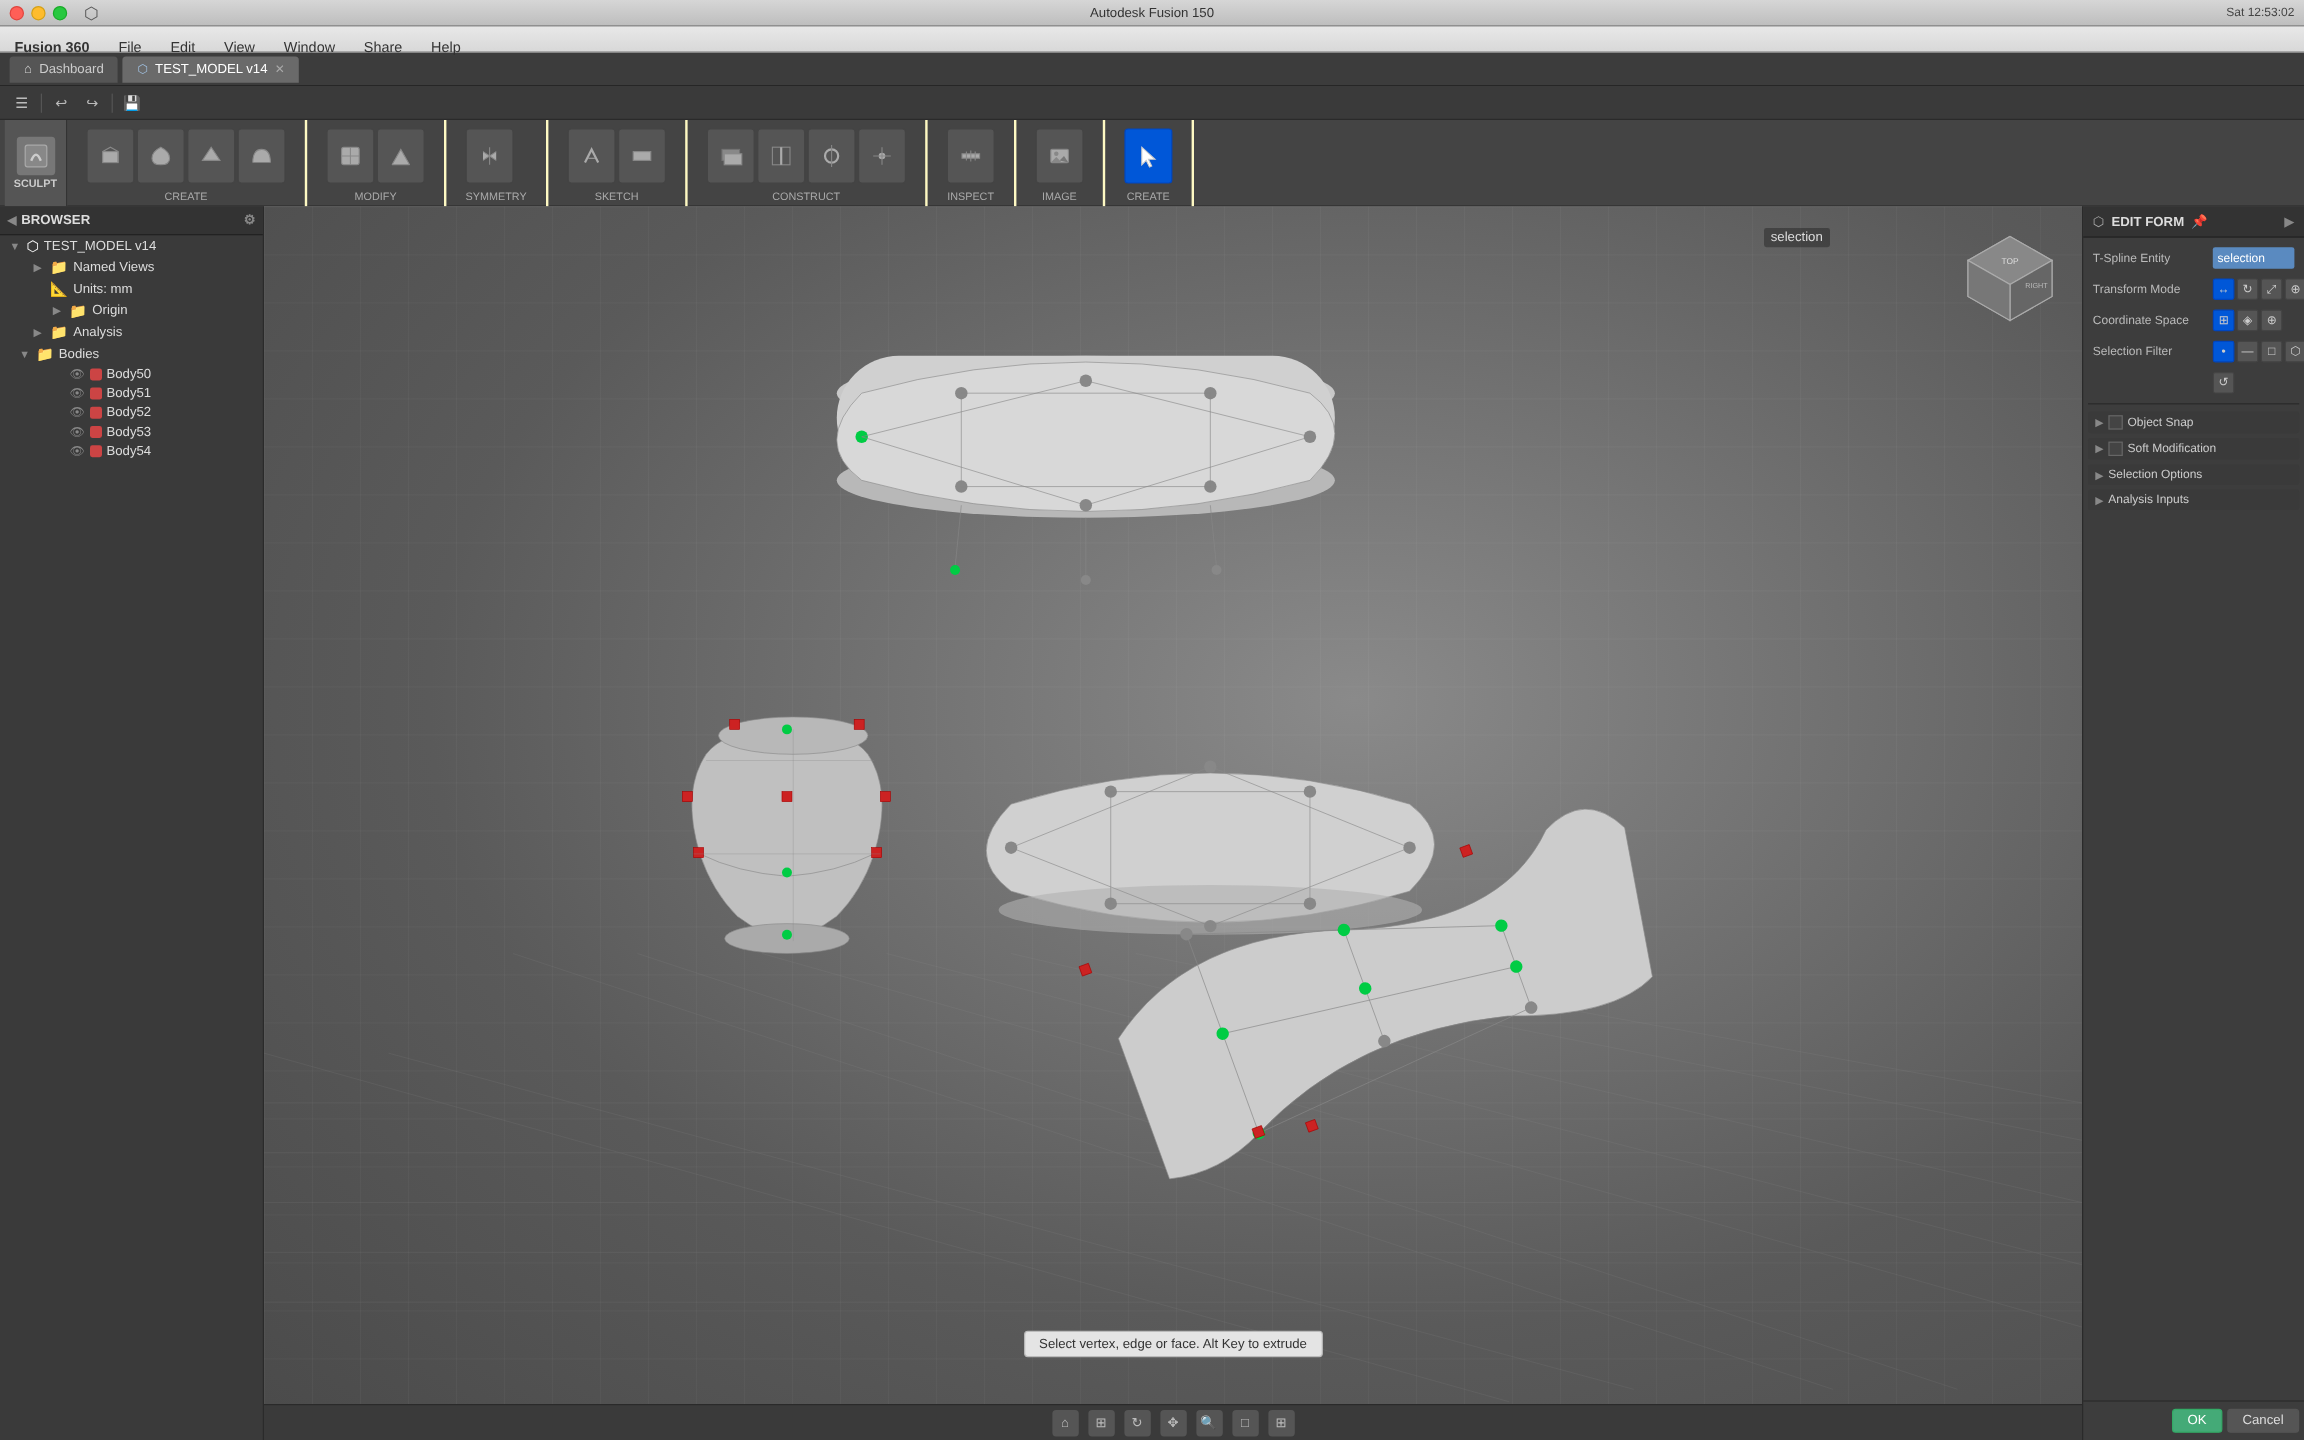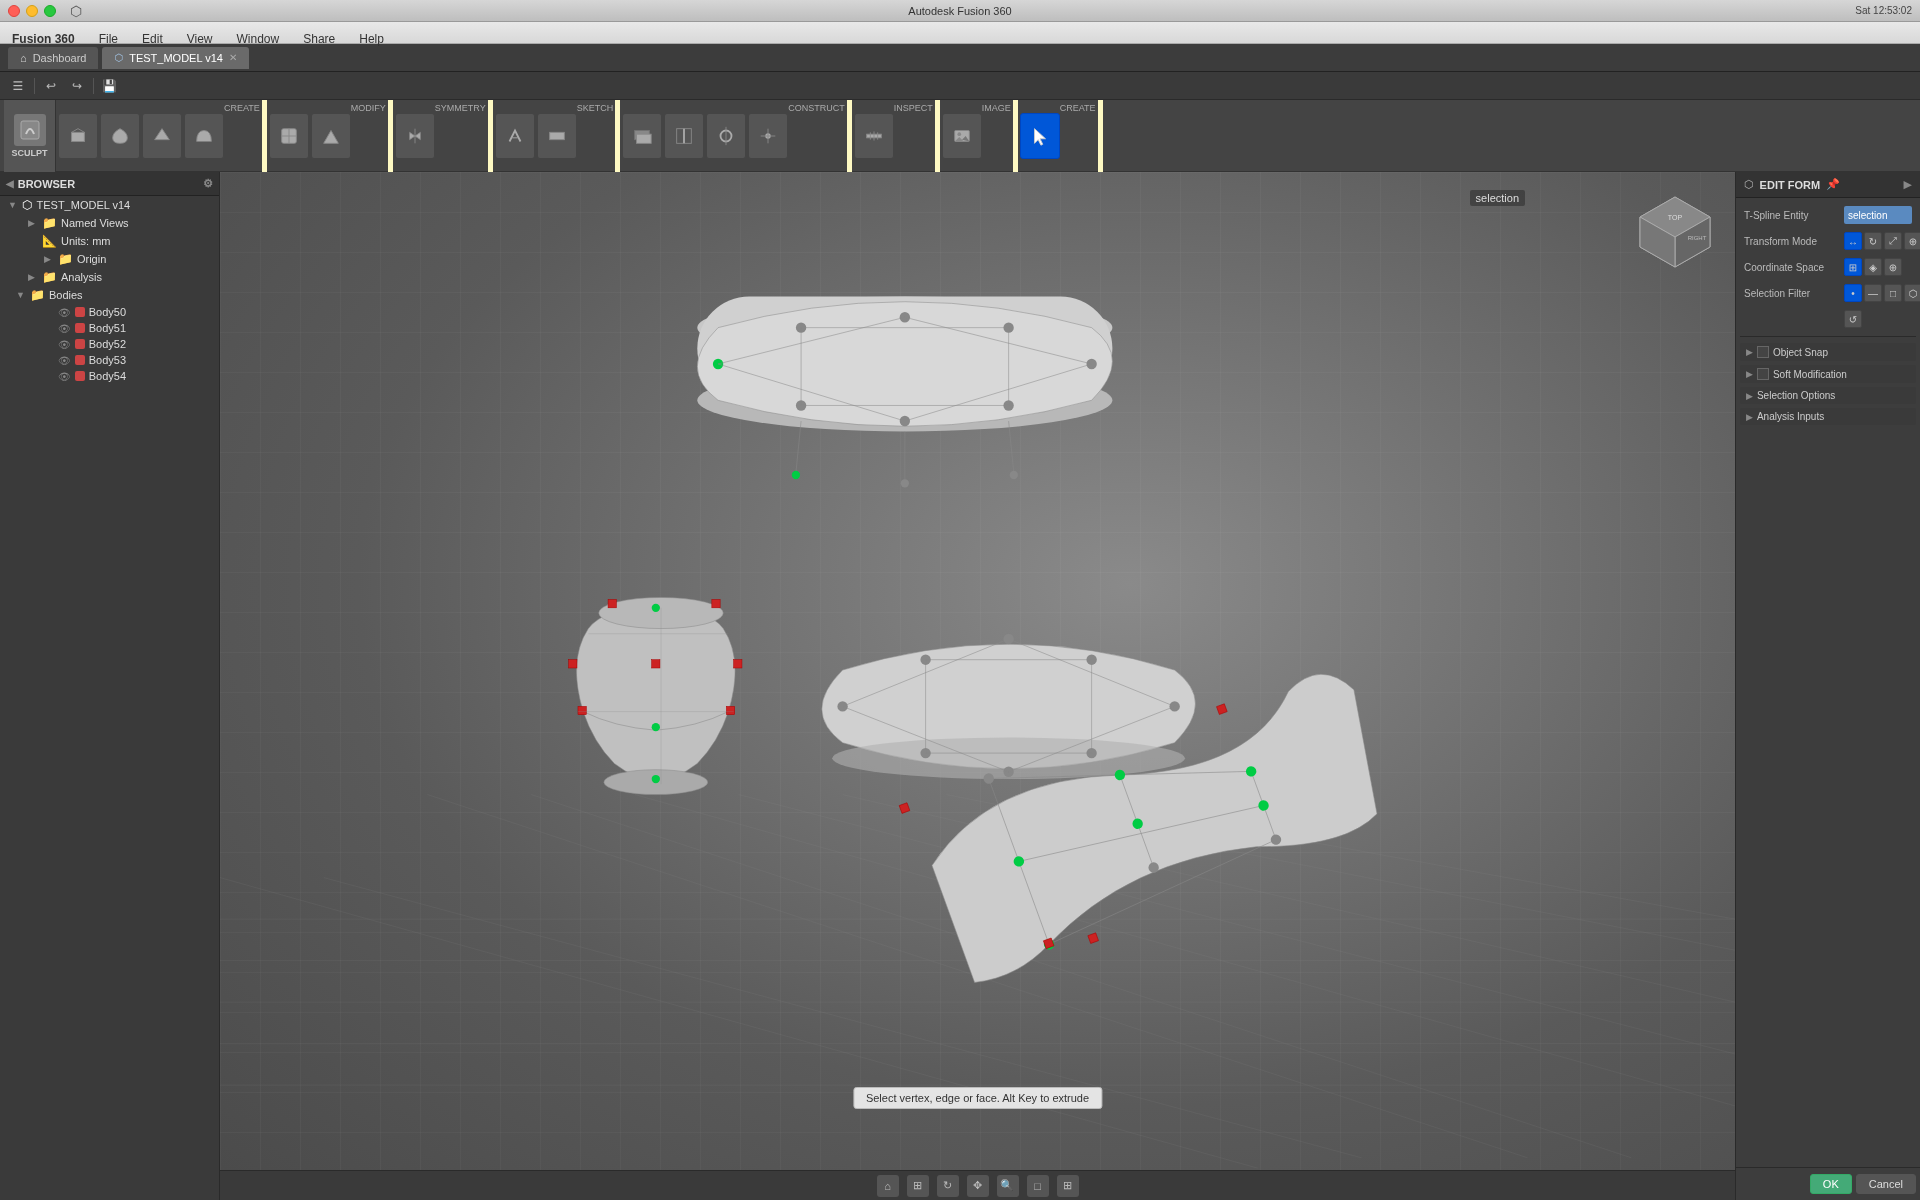--- a/index.html
+++ b/index.html
@@ -112,24 +112,24 @@
     .sculpt-icon {
       width: 32px; height: 32px;
       background: #777;
       border-radius: 3px;
       display: flex; align-items: center; justify-content: center;
     }
 
     
     .toolbar-group {
       display: flex;
-      flex-direction: row;
+      flex-direction: column;
       height: 72px;
-      border-right: 5px solid #fef9c3;
-      padding: 2px 2px;
+      border-right: 2px solid #fef9c3;
+      padding: 2px 16px;
     }
     .toolbar-group-label {
       font-size: 9px;
       color: #aaa;
       text-align: center;
       padding: 1px 0;
     }
     .toolbar-buttons {
       display: flex;
       align-items: center;
@@ -238,21 +238,21 @@
     }
     #scene-gradient {
       position: absolute;
       inset: 0;
       background: radial-gradient(ellipse at 60% 40%, #8a8a8a 0%, #5a5a5a 60%, #4a4a4a 100%);
     }
 
     
     #viewport-tooltip {
       position: absolute;
-      bottom: 91px;
+      bottom: 69px;
       left: 50%;
       transform: translateX(-50%);
       background: rgba(240,240,240,0.92);
       color: #333;
       padding: 4px 12px;
       border-radius: 3px;
       font-size: 11px;
       white-space: nowrap;
       border: 1px solid #bbb;
     }
@@ -429,21 +429,21 @@
 <body>
 
 <div id="titlebar">
   <div id="titlebar-left">
     <span class="traffic-light tl-red"></span>
     <span class="traffic-light tl-yellow"></span>
     <span class="traffic-light tl-green"></span>
     <span style="margin-left:8px; color:#555; font-size:14px;">⬡</span>
   </div>
   <div id="titlebar-center">
-    <span>Autodesk Fusion 360</span>
+    <span>Autodesk Fusion 150</span>
   </div>
   <div id="titlebar-right">
     <span>Sat 12:53:02</span>
   </div>
 </div>
 
 <div id="menubar">
   <span class="menu-item menu-app">Fusion 360</span>
   <span class="menu-item">File</span>
   <span class="menu-item">Edit</span>

